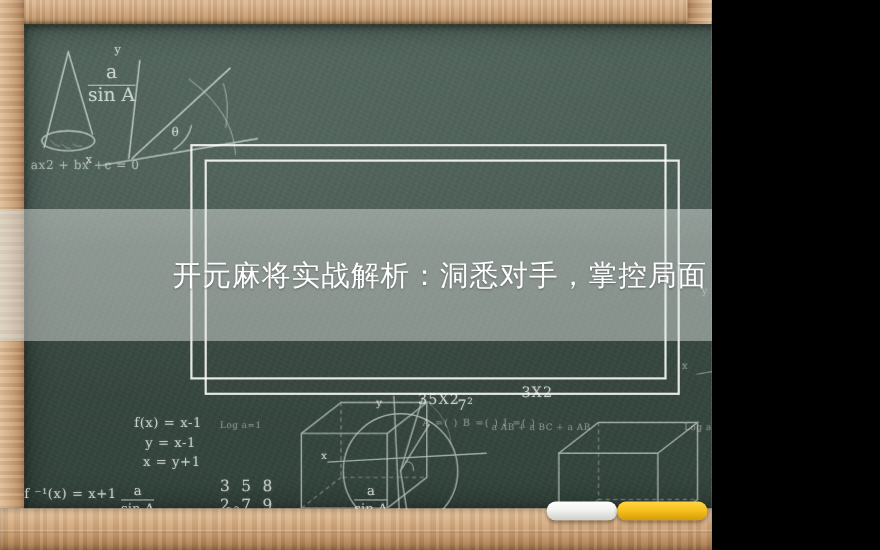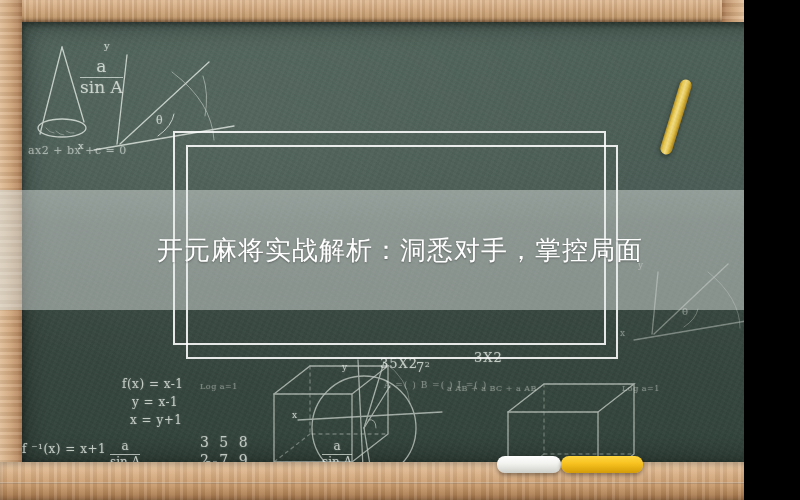--- a/index.html
+++ b/index.html
@@ -1,21 +1,21 @@
 <!DOCTYPE html>
 <html><head>
 <meta charset="utf-8">
 <style>
   html,body{margin:0;padding:0;}
   body{
     width:800px;height:500px;overflow:hidden;
     font-family:"Liberation Sans","DejaVu Sans",sans-serif;
     background:#000;
   }
-  #stage{position:relative;width:744px;height:500px;overflow:hidden;}
+  #stage{position:relative;width:647px;height:500px;overflow:hidden;}
 
   
   .wood-frame{
     position:absolute;inset:0;
     background:
       repeating-linear-gradient(90deg,
         rgba(255,255,255,.10) 0px, rgba(255,255,255,.10) 1px,
         rgba(0,0,0,.05) 2px, rgba(0,0,0,.05) 3px,
         rgba(255,255,255,.05) 4px, rgba(255,255,255,.05) 6px,
         rgba(0,0,0,.08) 7px, rgba(0,0,0,.08) 9px),

